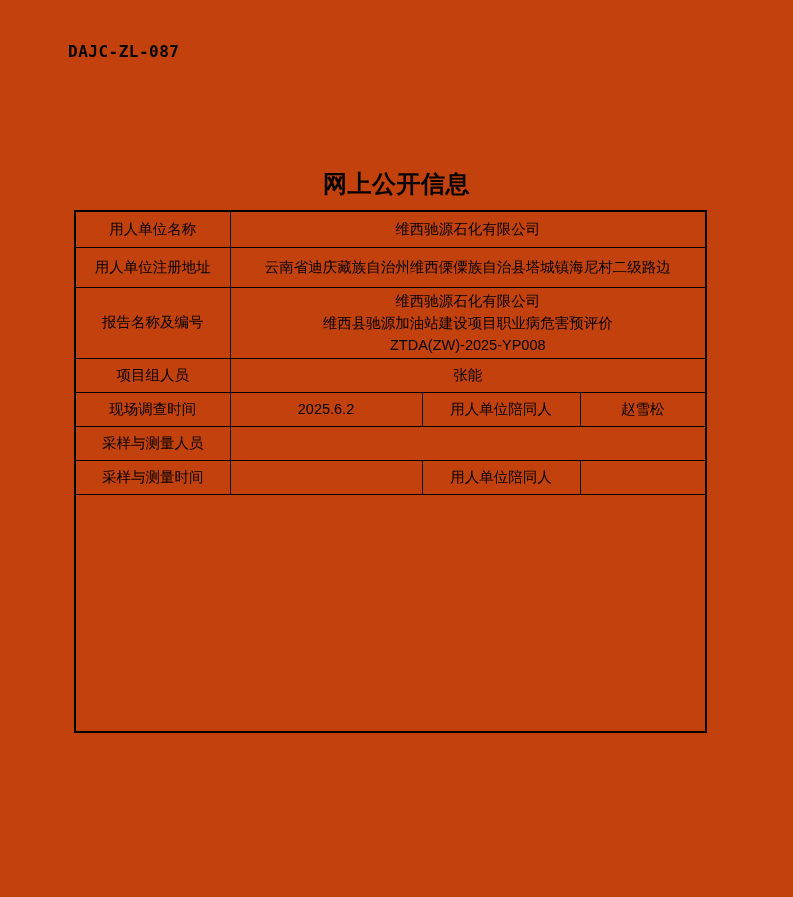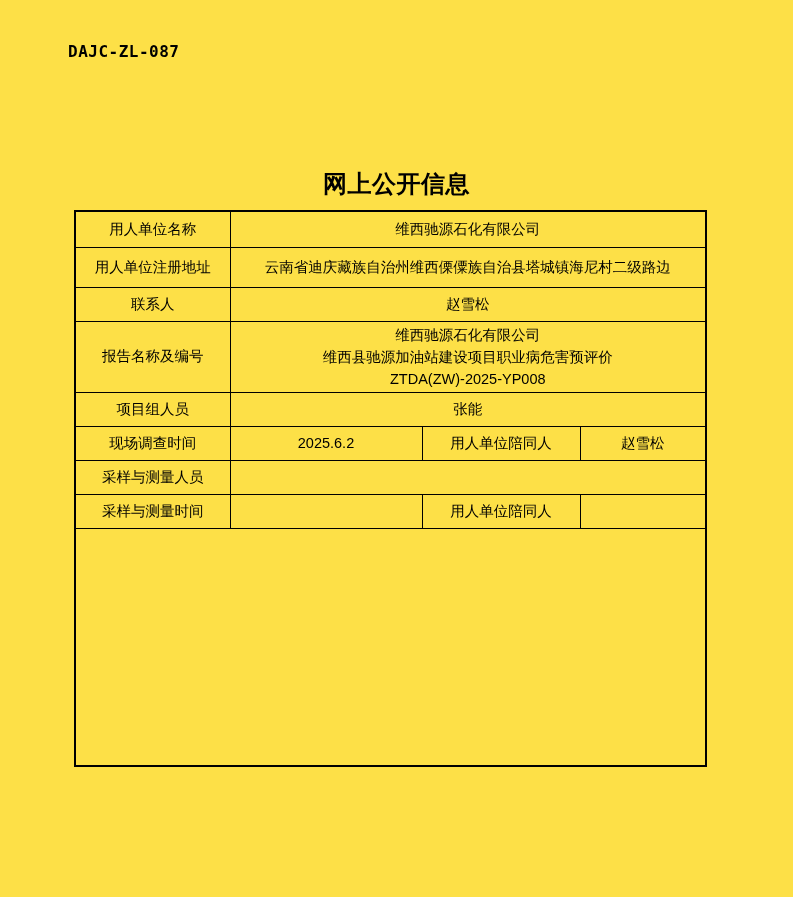--- a/index.html
+++ b/index.html
@@ -6,21 +6,21 @@
     margin: 0;
     padding: 0;
     background: #ffffff;
     color: #000000;
     font-family: "Liberation Sans", sans-serif;
   }
   .page {
     position: relative;
     width: 793px;
     height: 897px;
-    background: #fde047;
+    background: #c2410c;
     overflow: hidden;
   }
   .doc-code {
     position: absolute;
     left: 68px;
     top: 42px;
     font-family: "DejaVu Sans Mono", monospace;
     font-weight: bold;
     font-size: 16px;
     letter-spacing: 0.5px;
@@ -98,24 +98,20 @@
     </colgroup>
     <tbody>
       <tr class="r1">
         <td>用人单位名称</td>
         <td colspan="3">维西驰源石化有限公司</td>
       </tr>
       <tr class="r2">
         <td>用人单位注册地址</td>
         <td colspan="3">云南省迪庆藏族自治州维西傈僳族自治县塔城镇海尼村二级路边</td>
       </tr>
-      <tr class="r3">
-        <td>联系人</td>
-        <td colspan="3">赵雪松</td>
-      </tr>
       <tr class="r4">
         <td>报告名称及编号</td>
         <td colspan="3" class="report-cell">
           <div>维西驰源石化有限公司</div>
           <div>维西县驰源加油站建设项目职业病危害预评价</div>
           <div>ZTDA(ZW)-2025-YP008</div>
         </td>
       </tr>
       <tr class="std">
         <td>项目组人员</td>

